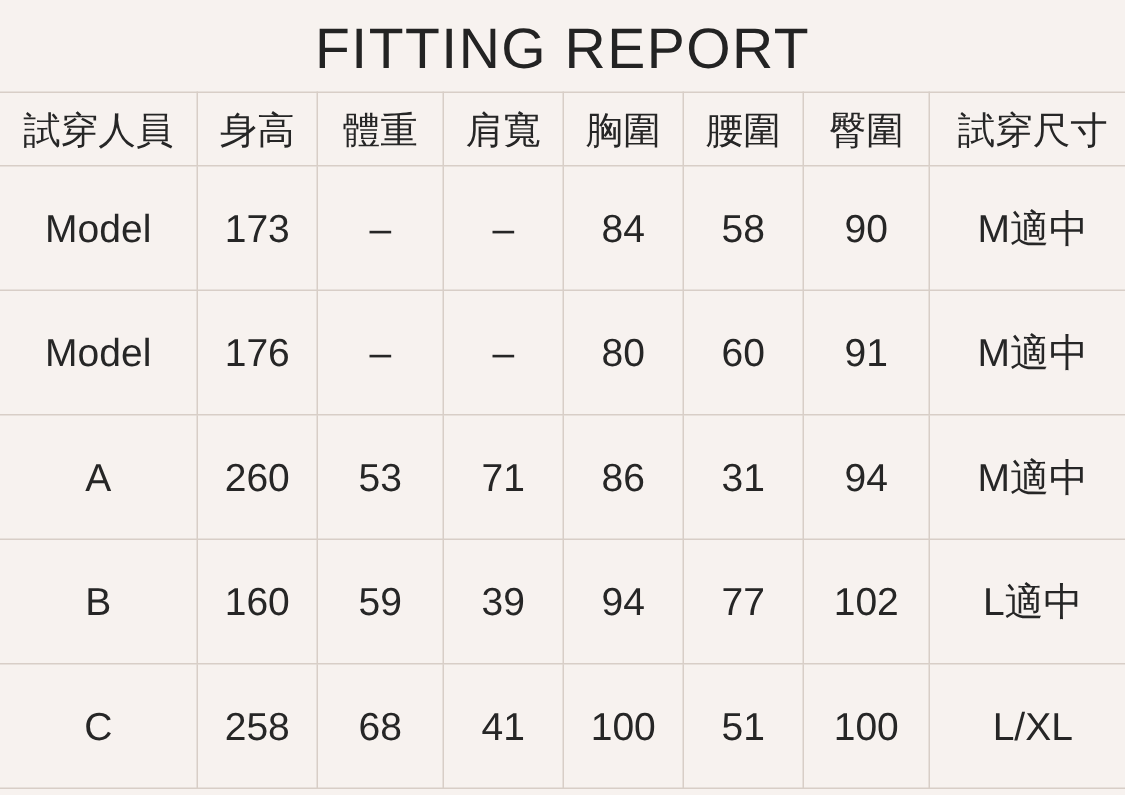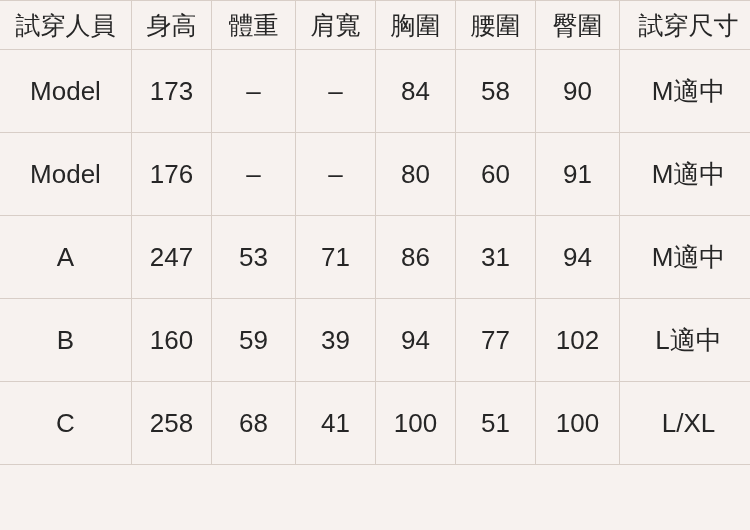--- a/index.html
+++ b/index.html
@@ -80,20 +80,21 @@
   }
   .notes div {
     white-space: nowrap;
   }
 </style>
 </head>
 <body>
 
 <div class="page">
 
+  <div class="title">FITTING REPORT</div>
 
   <table class="fitting">
     <thead>
       <tr>
         <th class="col-person">試穿人員</th>
         <th class="col-h">身高</th>
         <th class="col-w">體重</th>
         <th class="col-s">肩寬</th>
         <th class="col-b">胸圍</th>
         <th class="col-waist">腰圍</th>
@@ -117,21 +118,21 @@
         <td class="col-h">176</td>
         <td class="col-w">–</td>
         <td class="col-s">–</td>
         <td class="col-b">80</td>
         <td class="col-waist">60</td>
         <td class="col-hip">91</td>
         <td class="col-size">M適中</td>
       </tr>
       <tr>
         <td class="col-person">A</td>
-        <td class="col-h">247</td>
+        <td class="col-h">260</td>
         <td class="col-w">53</td>
         <td class="col-s">71</td>
         <td class="col-b">86</td>
         <td class="col-waist">31</td>
         <td class="col-hip">94</td>
         <td class="col-size">M適中</td>
       </tr>
       <tr>
         <td class="col-person">B</td>
         <td class="col-h">160</td>

